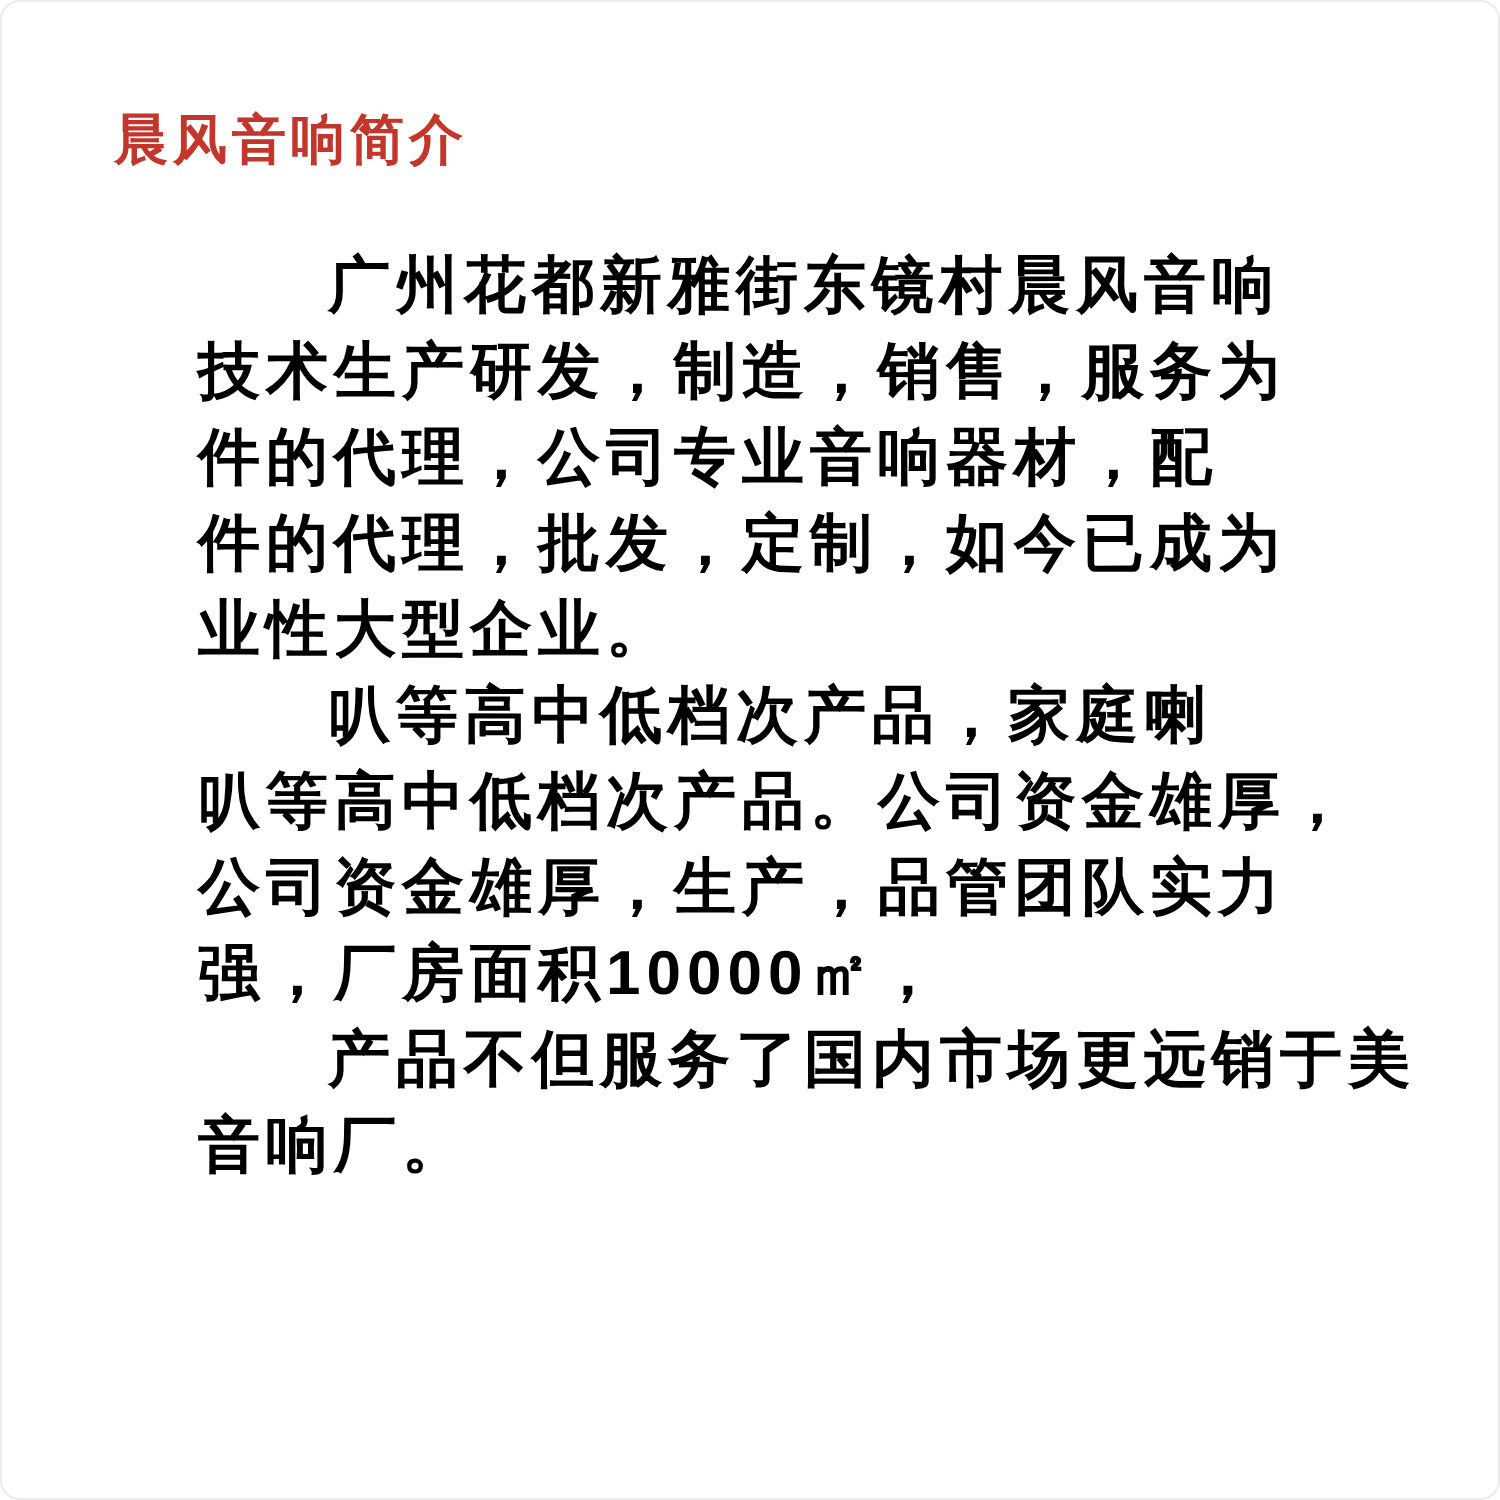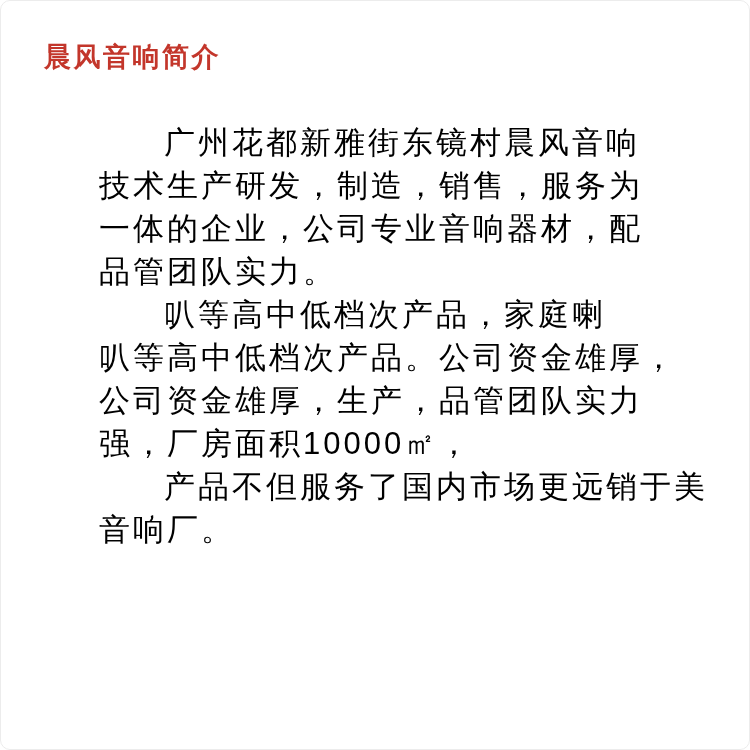--- a/index.html
+++ b/index.html
@@ -15,36 +15,36 @@
       background: #ffffff;
       border: 1px solid #ececec;
       border-radius: 10px;
       box-sizing: border-box;
       overflow: hidden;
     }
     .title {
       position: absolute;
       left: 43px;
       top: 42px;
-      margin: 0;
+      margin: 13px;
       font-size: 27px;
       line-height: 28px;
       font-weight: bold;
       color: #c3362b;
       letter-spacing: 2.5px;
       white-space: nowrap;
     }
     .article-body {
       position: absolute;
       left: 98px;
       top: 120px;
       width: 610px;
       color: #000000;
       font-size: 31px;
-      font-weight: normal;
+      font-weight: bold;
       line-height: 43px;
       letter-spacing: 3px;
     }
     .text-line {
       white-space: nowrap;
     }
     .text-line.indent {
       padding-left: 65px;
     }
   </style>
@@ -52,22 +52,23 @@
 <body>
 
 <div class="canvas">
   <h1 class="title">晨风音响简介</h1>
 
   <div class="article-body">
 
     <div class="paragraph">
       <div class="text-line indent">广州花都新雅街东镜村晨风音响</div>
       <div class="text-line">技术生产研发，制造，销售，服务为</div>
-      <div class="text-line">一体的企业，公司专业音响器材，配</div>
-      <div class="text-line">品管团队实力。</div>
+      <div class="text-line">件的代理，公司专业音响器材，配</div>
+      <div class="text-line">件的代理，批发，定制，如今已成为</div>
+      <div class="text-line">业性大型企业。</div>
     </div>
 
     <div class="paragraph">
       <div class="text-line indent">叭等高中低档次产品，家庭喇</div>
       <div class="text-line">叭等高中低档次产品。公司资金雄厚，</div>
       <div class="text-line">公司资金雄厚，生产，品管团队实力</div>
       <div class="text-line">强，厂房面积10000㎡，</div>
     </div>
 
     <div class="paragraph">

